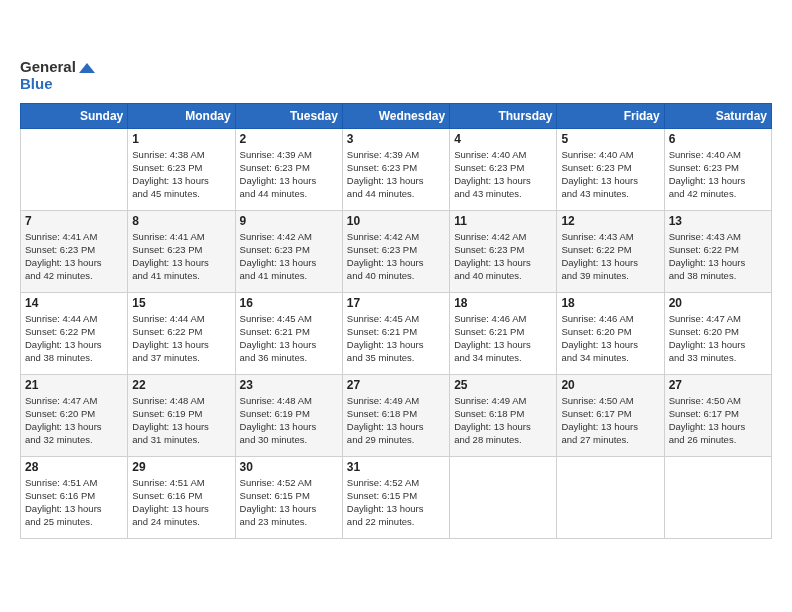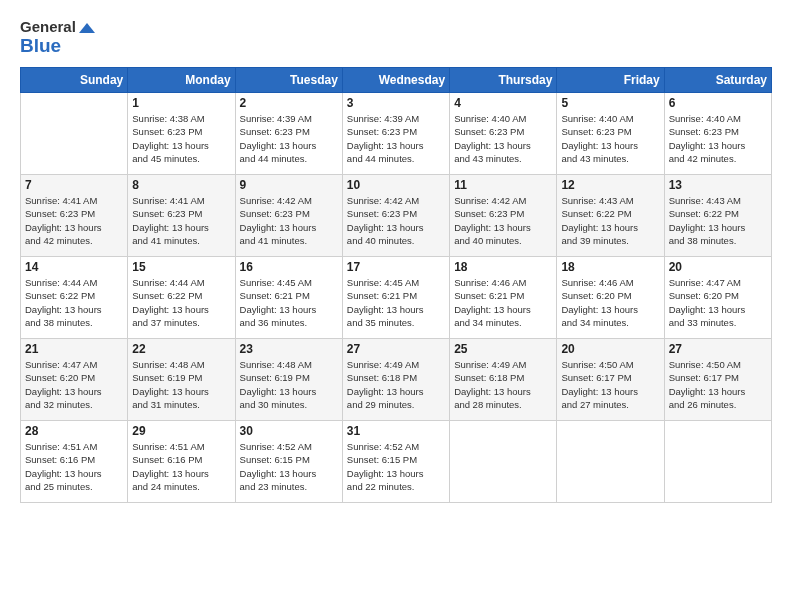--- a/index.html
+++ b/index.html
@@ -19,20 +19,21 @@
     .header {
       display: flex;
       justify-content: space-between;
       align-items: flex-start;
       margin-bottom: 10px;
     }
     .logo {
       display: flex;
       align-items: center;
       gap: 4px;
+      margin-top: 40px;
     }
     .title-block {
       text-align: right;
     }
     .month-title {
       font-size: 36px;
       font-weight: bold;
       color: #222;
       line-height: 1.1;
     }
@@ -83,21 +84,21 @@
     }
   </style>
 </head>
 <body>
 
 <div class="page">
   <div class="header">
     <div class="logo">
     <div style="line-height:1.15;">
       <div style="font-size:15px;font-weight:bold;color:#333;font-family:Arial;">General<span style="display:inline-block;width:0;height:0;border-left:8px solid transparent;border-right:8px solid transparent;border-bottom:10px solid #2a6bbf;margin-left:3px;vertical-align:middle;"></span></div>
-      <div style="font-size:19px;font-weight:bold;color:#2a6bbf;font-family:Arial;">Blue</div>
+      <div style="font-size:15px;font-weight:bold;color:#2a6bbf;font-family:Arial;">Blue</div>
     </div>
   </div>
     <div class="title-block">
       <div class="month-title"></div>
       <div class="location"></div>
     </div>
   </div>
 
   <table class="calendar">
     <thead>

